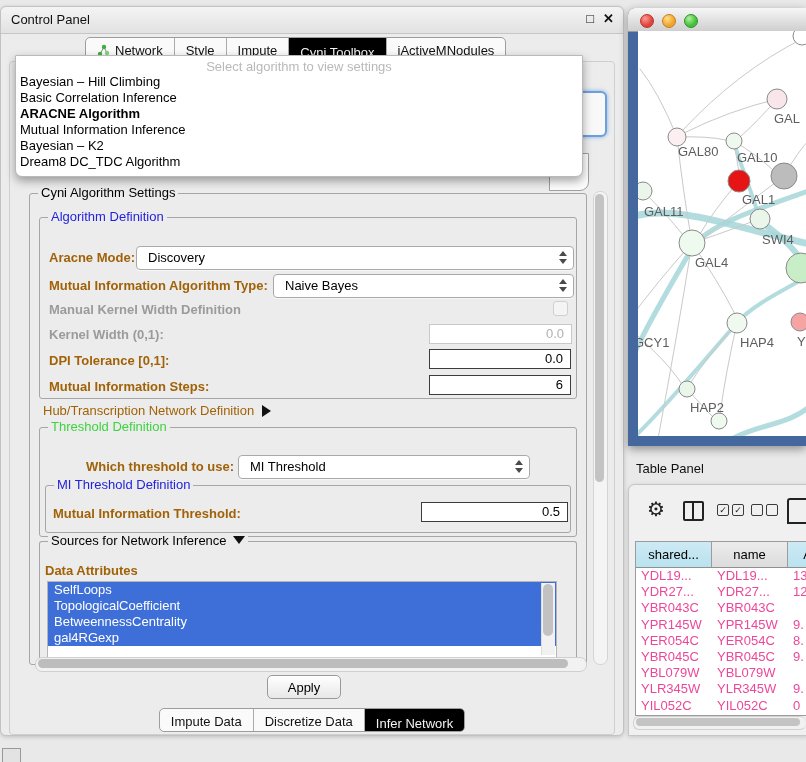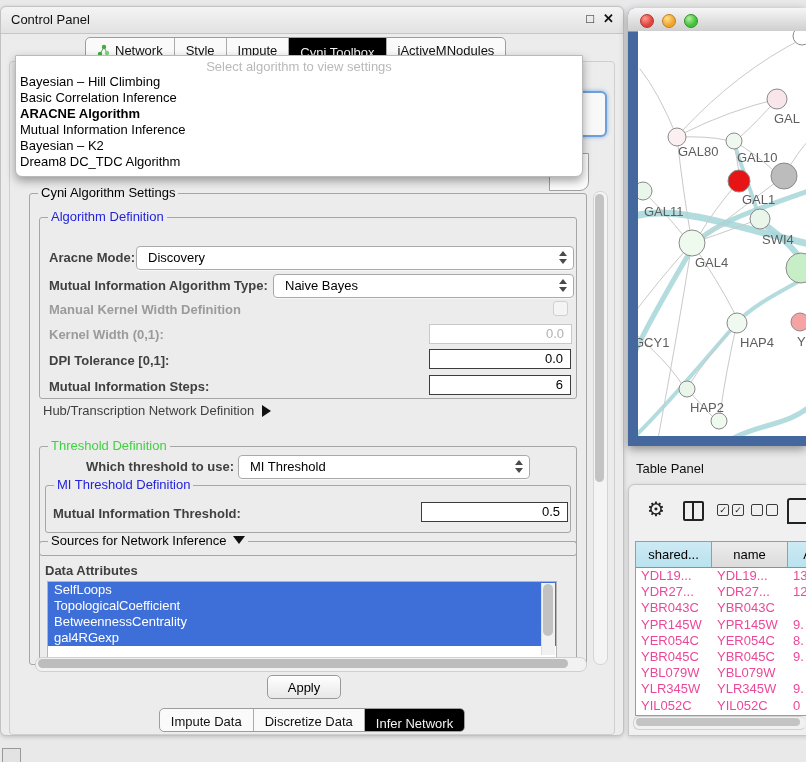--- a/index.html
+++ b/index.html
@@ -32,21 +32,21 @@
   .popup{position:absolute;left:14px;top:48px;width:566px;height:120px;background:#ffffff;
       border:1px solid #b9b9b9;border-radius:1px 1px 7px 7px;box-shadow:0 4px 10px rgba(0,0,0,.35);z-index:50;}
   .popup-placeholder{font-size:13px;color:#b9b9b9;text-align:center;padding-top:3px;}
   .popup-item{font-size:13px;color:#000;padding:1px 0 0 4px;height:15px;line-height:14px;white-space:nowrap;}
   .popup-item.bold{font-weight:bold;}
   
   .group{position:absolute;border:1px solid #a6a6a6;border-radius:3px;}
   .legend{position:absolute;top:-9px;left:8px;background:#ececec;padding:0 3px;font-size:13px;color:#000;white-space:nowrap;}
   .legend.blue{color:#2323dd;}
   .legend.green{color:#3fd23f;}
-  .lbl{position:absolute;font-size:13px;color:#404040;white-space:nowrap;}
+  .lbl{position:absolute;font-size:13px;color:#a16207;white-space:nowrap;}
   .lbl.b{font-weight:bold;}
   .lbl.dis{color:#9b9b9b;font-weight:bold;}
   .combo{position:absolute;height:22px;background:#fff;border:1px solid #a9a9a9;border-radius:4px;
       box-shadow:inset 0 1px 0 rgba(255,255,255,.8),0 1px 0 rgba(255,255,255,.6);}
   .combo .val{position:absolute;left:11px;top:3px;font-size:13px;color:#000;}
   .combo .spin{position:absolute;right:6px;top:4px;}
   .tri-up{width:0;height:0;border-left:4px solid transparent;border-right:4px solid transparent;border-bottom:5px solid #4a4a4a;margin-bottom:3px;}
   .tri-down{width:0;height:0;border-left:4px solid transparent;border-right:4px solid transparent;border-top:5px solid #4a4a4a;}
   .field{position:absolute;height:17px;background:#fff;border:1px solid #9c9c9c;font-size:13px;
       text-align:right;padding:1px 7px 0 4px;color:#000;}
@@ -190,21 +190,21 @@
     <div class="checkbox" style="left:552px;top:294px;"></div>
     <div class="lbl dis" style="left:48px;top:320px;">Kernel Width (0,1):</div>
     <div class="field dis" style="left:428px;top:317px;width:130px;">0.0</div>
     <div class="lbl b" style="left:48px;top:346px;">DPI Tolerance [0,1]:</div>
     <div class="field strong" style="left:428px;top:342px;width:129px;">0.0</div>
     <div class="lbl b" style="left:48px;top:372px;">Mutual Information Steps:</div>
     <div class="field strong" style="left:428px;top:368px;width:129px;">6</div>
 
     <div class="lbl" style="left:42px;top:396px;"><span>Hub/Transcription Network Definition</span><span class="arrow-right"></span></div>
 
-    <div class="group" style="left:38px;top:420px;width:536px;height:108px;margin-top:19px;">
+    <div class="group" style="left:38px;top:420px;width:536px;height:108px;">
       <span class="legend green">Threshold Definition</span>
     </div>
     <div class="lbl b" style="left:85px;top:452px;">Which threshold to use:</div>
     <div class="combo" style="left:237px;top:448px;width:290px;">
       <span class="val">MI Threshold</span>
       <span class="spin">
           <span class="tri-up" style="display:block;"></span>
           <span class="tri-down" style="display:block;"></span>
         </span>
     </div>

